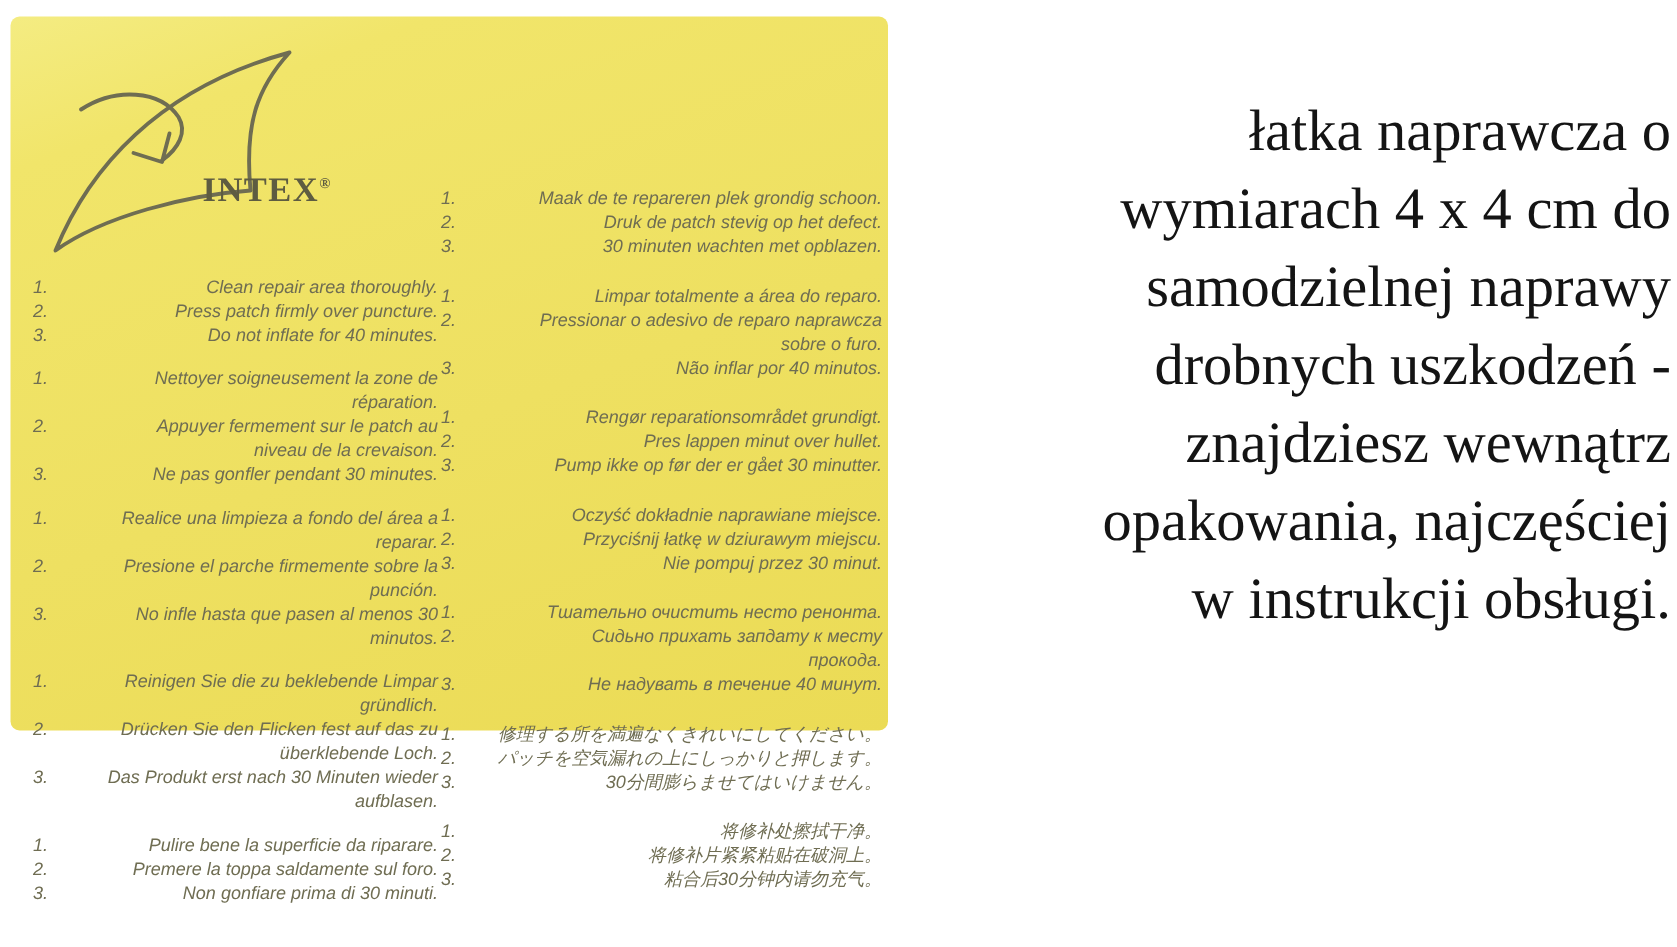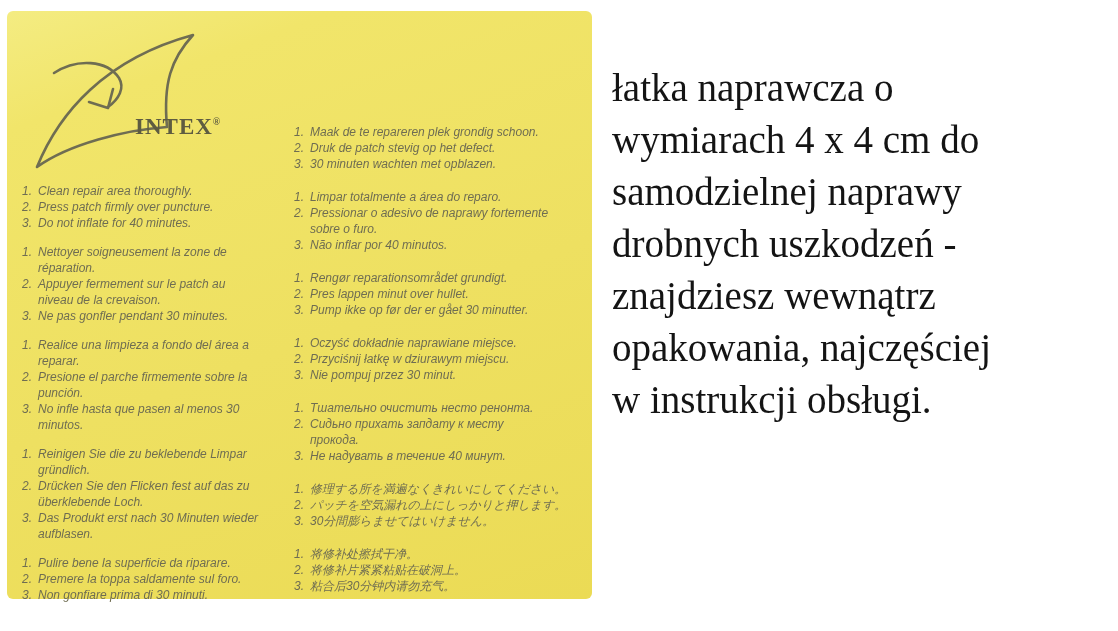--- a/index.html
+++ b/index.html
@@ -8,23 +8,24 @@
     position: relative;
     width: 1118px;
     height: 631px;
     background: #ffffff;
     overflow: hidden;
   }
   
   .label-card {
     position: absolute;
     left: 7px; top: 11px;
-    width: 585px; height: 588px;
+    width: 585px; height: 476px;
     border-radius: 6px;
     background: linear-gradient(160deg, #f4ec82 0%, #f1e56a 15%, #eee061 55%, #ebdb55 100%);
+    text-align: right;
   }
   .logo-wrap {
     position: absolute;
     left: 14px; top: 10px;
     width: 200px; height: 148px;
   }
   .brand {
     position: absolute;
     left: 128px; top: 103px;
     font-family: "Liberation Serif", "DejaVu Serif", serif;
@@ -60,20 +61,21 @@
   
   .description {
     position: absolute;
     left: 612px; top: 62px;
     width: 502px;
     font-family: "Liberation Serif", "DejaVu Serif", serif;
     font-size: 39px;
     line-height: 52px;
     color: #141414;
     white-space: pre-line;
+    text-align: right;
   }
 </style>
 </head>
 <body>
 
 <div class="canvas">
 
   <div class="label-card">
 
     <div class="logo-wrap">
@@ -123,21 +125,21 @@
     </div>
 
     <div class="col col-right">
       <ol class="lang-block">
         <li class="step">Maak de te repareren plek grondig schoon.</li>
         <li class="step">Druk de patch stevig op het defect.</li>
         <li class="step">30 minuten wachten met opblazen.</li>
       </ol>
       <ol class="lang-block">
         <li class="step">Limpar totalmente a área do reparo.</li>
-        <li class="step">Pressionar o adesivo de naprawy fortemente
+        <li class="step">Pressionar o adesivo de reparo naprawcza
 sobre o furo.</li>
         <li class="step">Não inflar por 40 minutos.</li>
       </ol>
       <ol class="lang-block">
         <li class="step">Rengør reparationsområdet grundigt.</li>
         <li class="step">Pres lappen minut over hullet.</li>
         <li class="step">Pump ikke op før der er gået 30 minutter.</li>
       </ol>
       <ol class="lang-block">
         <li class="step">Oczyść dokładnie naprawiane miejsce.</li>

